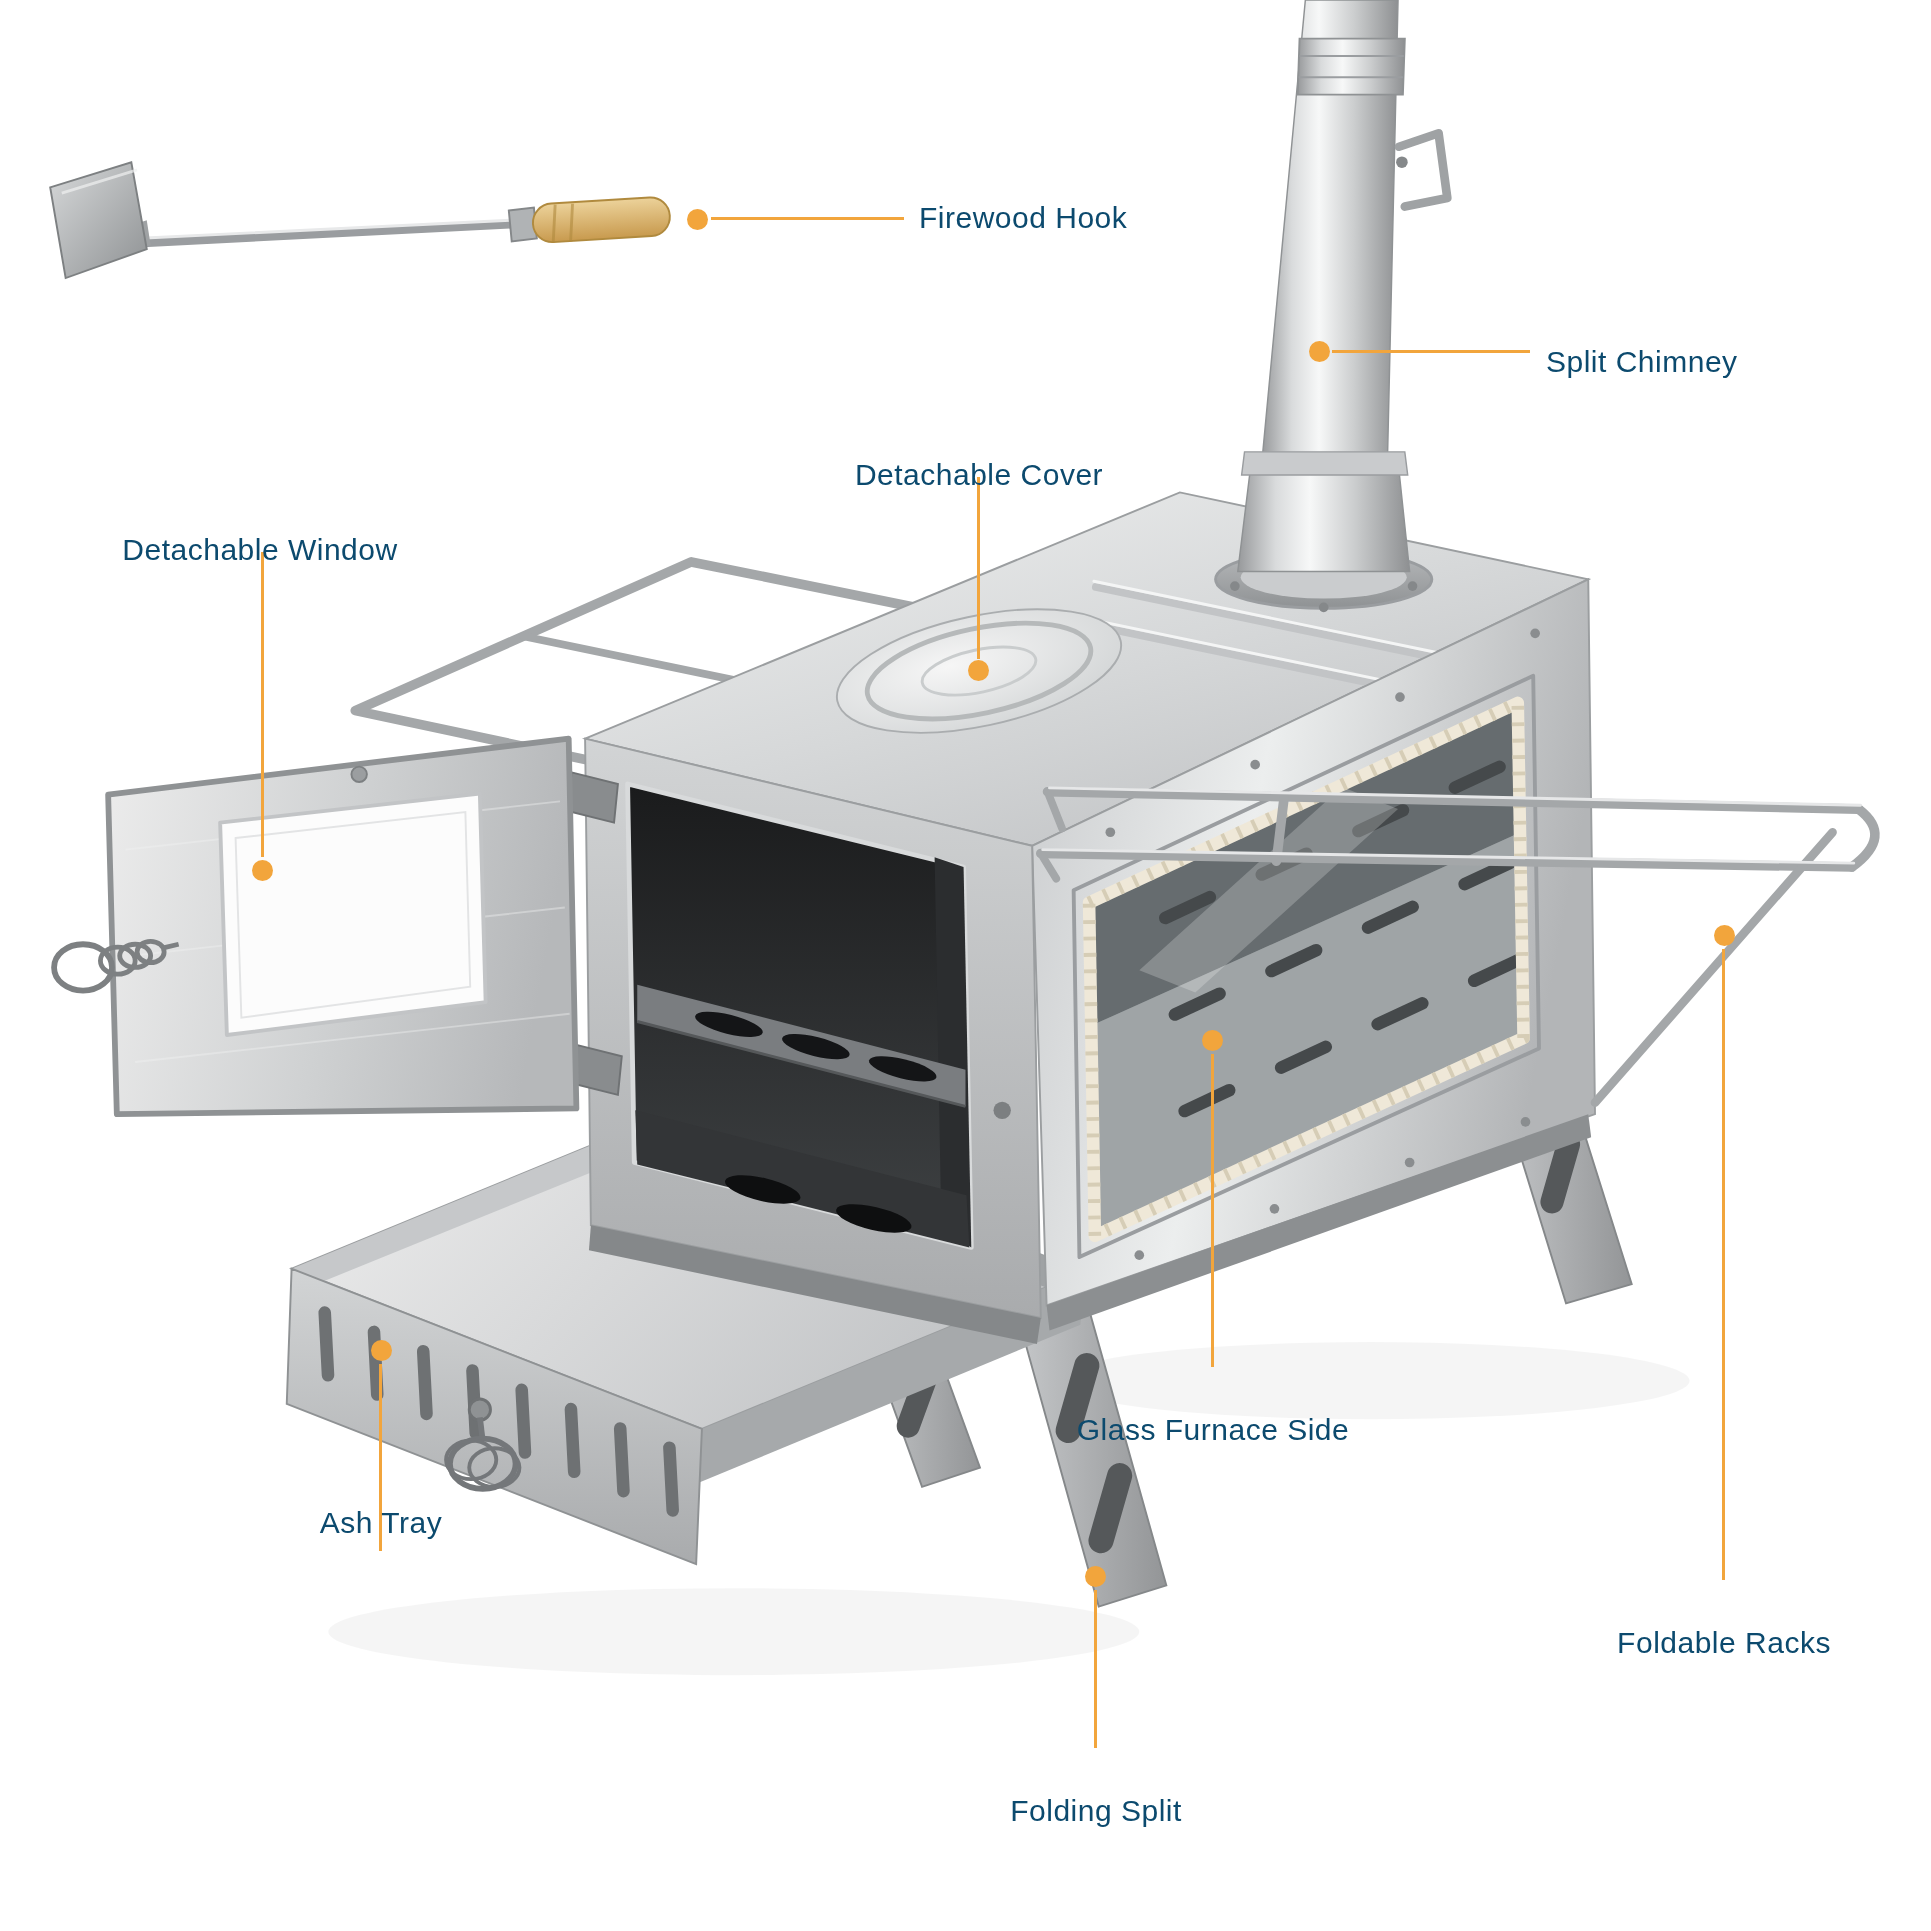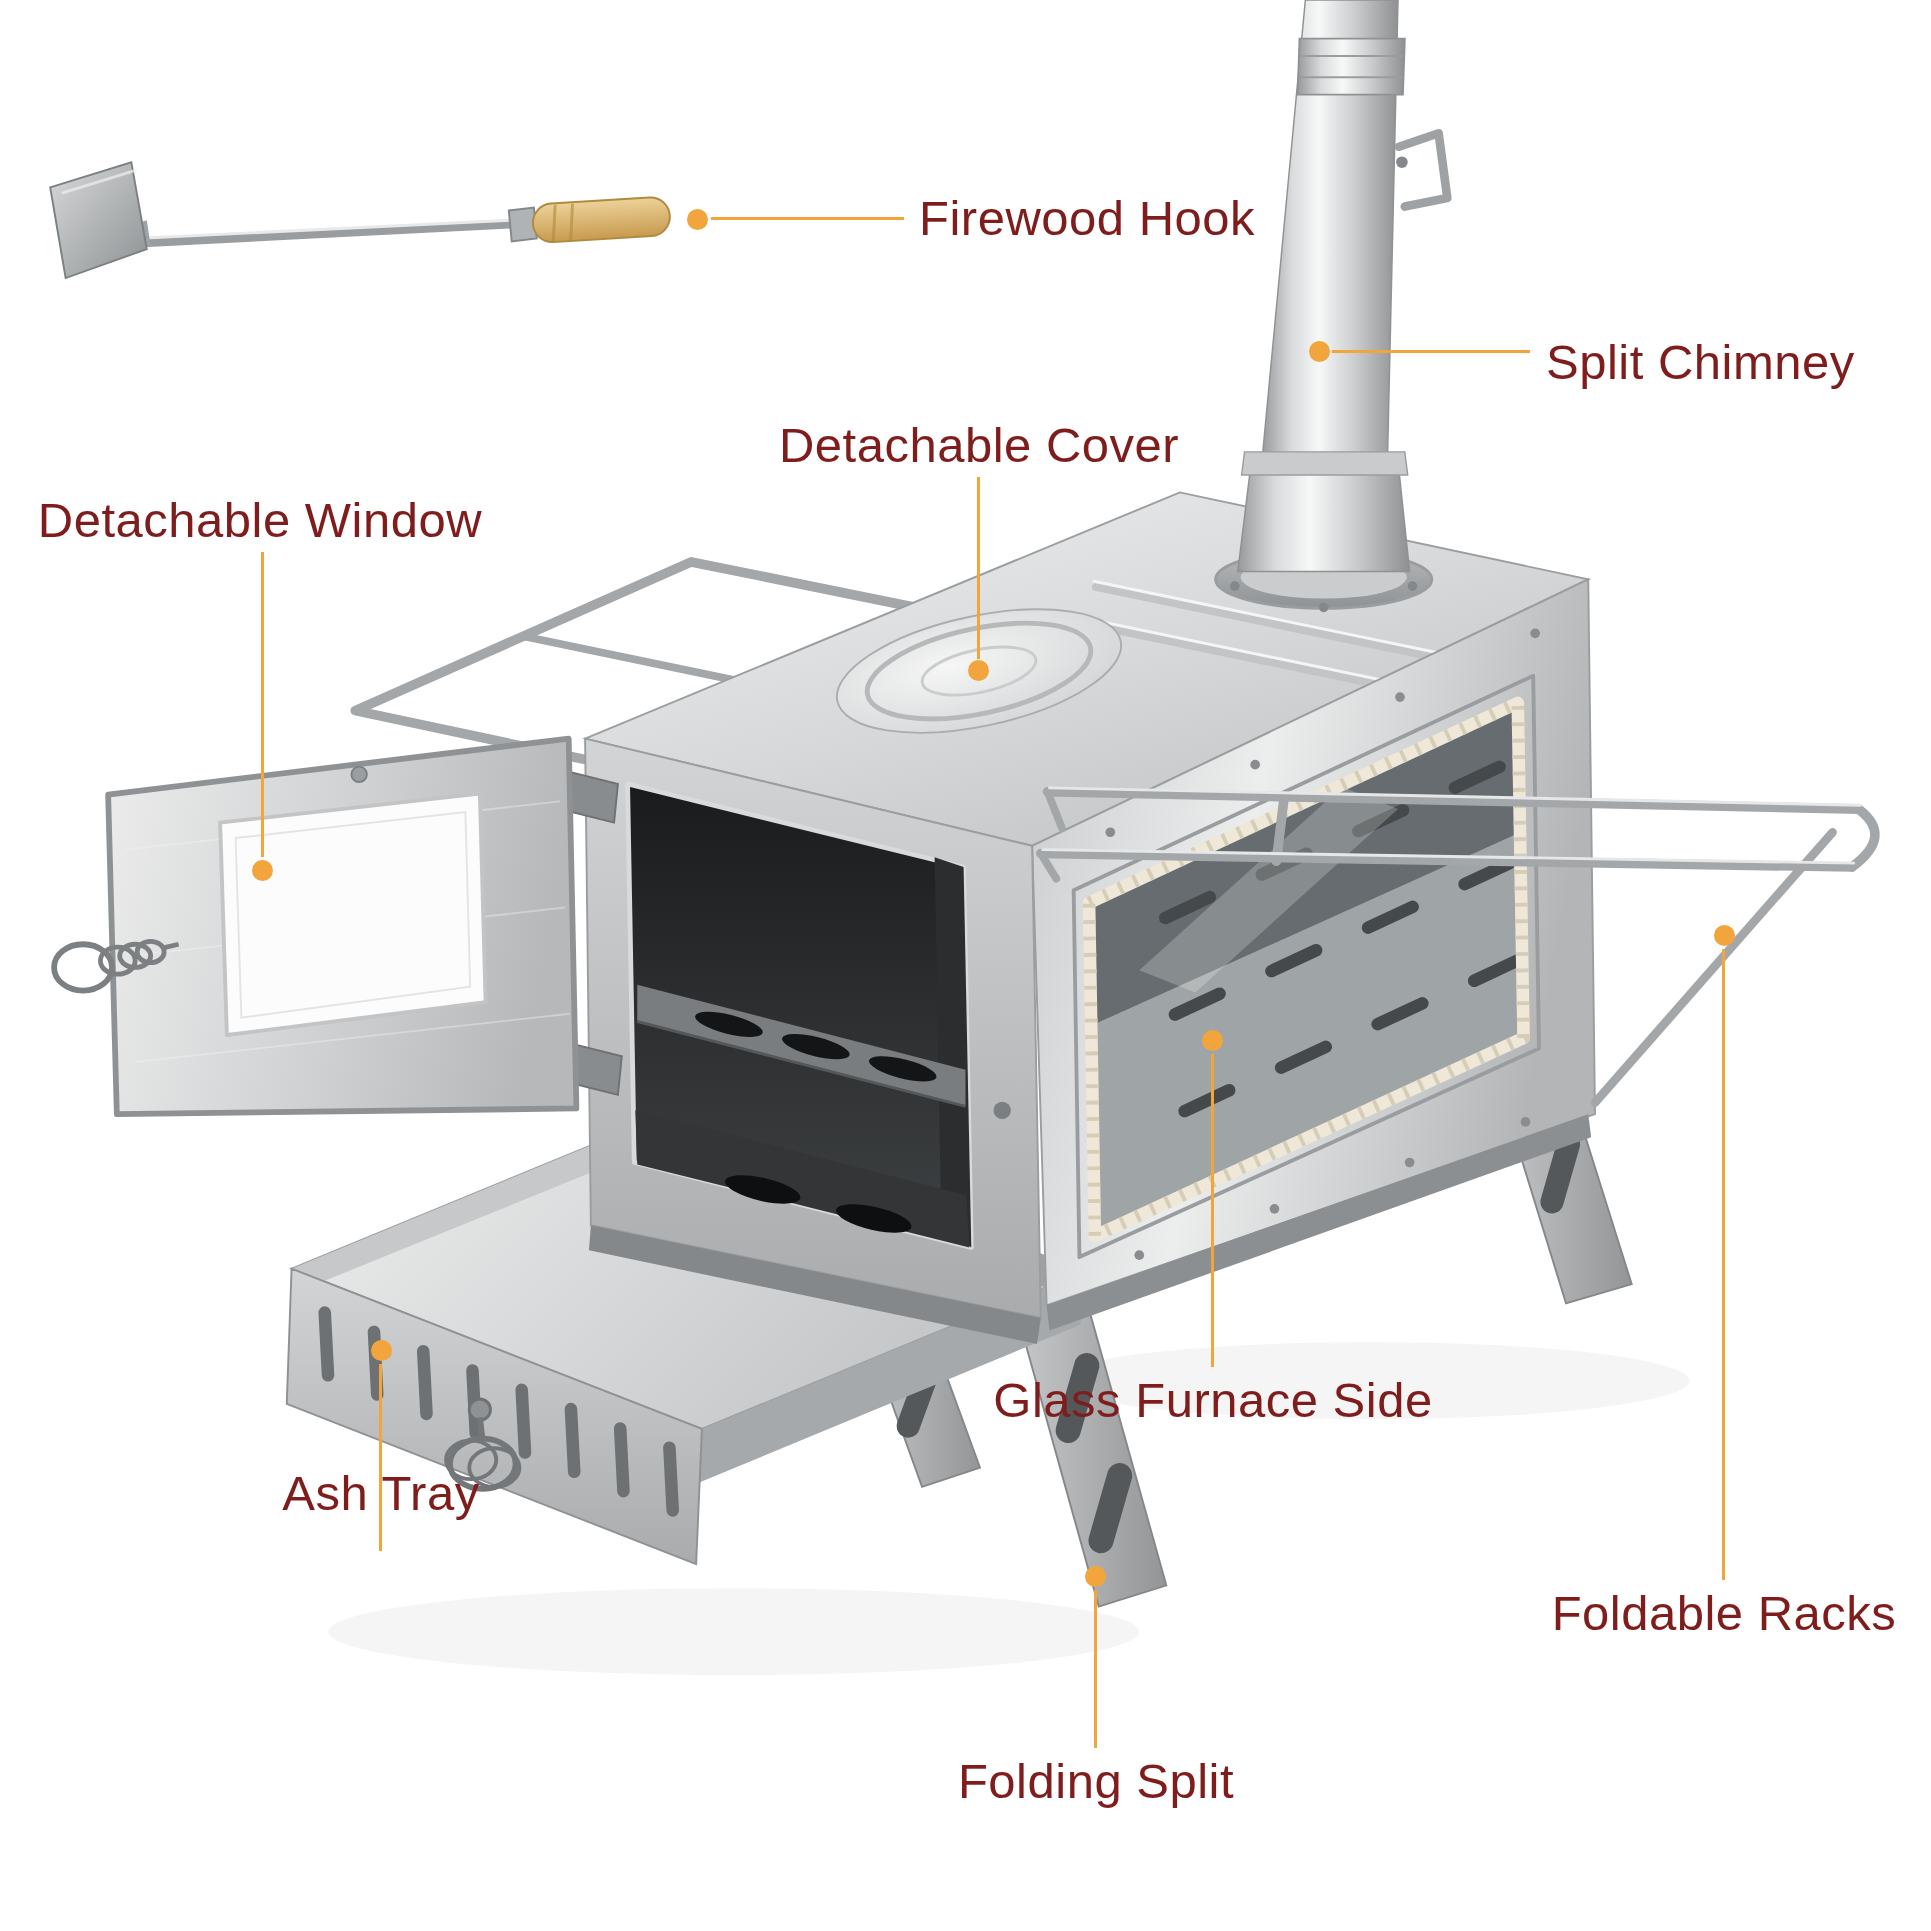--- a/index.html
+++ b/index.html
@@ -8,24 +8,24 @@
     position:relative; width:1931px; height:1931px; background:#fff;
     font-family:"Liberation Sans", sans-serif; overflow:hidden;
   }
   .canvas > svg { position:absolute; left:0; top:0; }
   .dot {
     position:absolute; width:21px; height:21px; border-radius:50%;
     background:var(--accent,#F2A53C);
   }
   .leader { position:absolute; background:var(--accent,#F2A53C); }
   .label {
-    position:absolute; font-size:49px; color:#7f1d1d; white-space:nowrap;
+    position:absolute; font-size:30px; color:#0c4a6e; white-space:nowrap;
     letter-spacing:0.5px; line-height:46px;
   }
-  .label.center { transform:translateX(-50%); }
+  .label.center { transform:translateX(-50%);margin-top:30px; }
 
   
   .co1 .dot{left:687px;top:209px}.co1 .leader{left:711px;top:217px;width:193px;height:2.9px}.co1 .label{left:919px;top:195px}
   .co2 .dot{left:1309px;top:341px}.co2 .leader{left:1332px;top:350px;width:198px;height:2.9px}.co2 .label{left:1546px;top:339px}
   .co3 .dot{left:968px;top:660px}.co3 .leader{left:977px;top:477px;width:2.9px;height:182px}.co3 .label{left:979px;top:422px}
   .co4 .dot{left:252px;top:860px}.co4 .leader{left:261px;top:552px;width:2.9px;height:305px}.co4 .label{left:260px;top:497px}
   .co5 .dot{left:1202px;top:1030px}.co5 .leader{left:1211px;top:1054px;width:2.9px;height:313px}.co5 .label{left:1213px;top:1377px}
   .co6 .dot{left:371px;top:1340px}.co6 .leader{left:379px;top:1364px;width:2.9px;height:187px}.co6 .label{left:381px;top:1470px}
   .co7 .dot{left:1714px;top:925px}.co7 .leader{left:1722px;top:949px;width:2.9px;height:631px}.co7 .label{left:1724px;top:1590px}
   .co8 .dot{left:1085px;top:1566px}.co8 .leader{left:1094px;top:1590px;width:2.9px;height:158px}.co8 .label{left:1096px;top:1758px}

